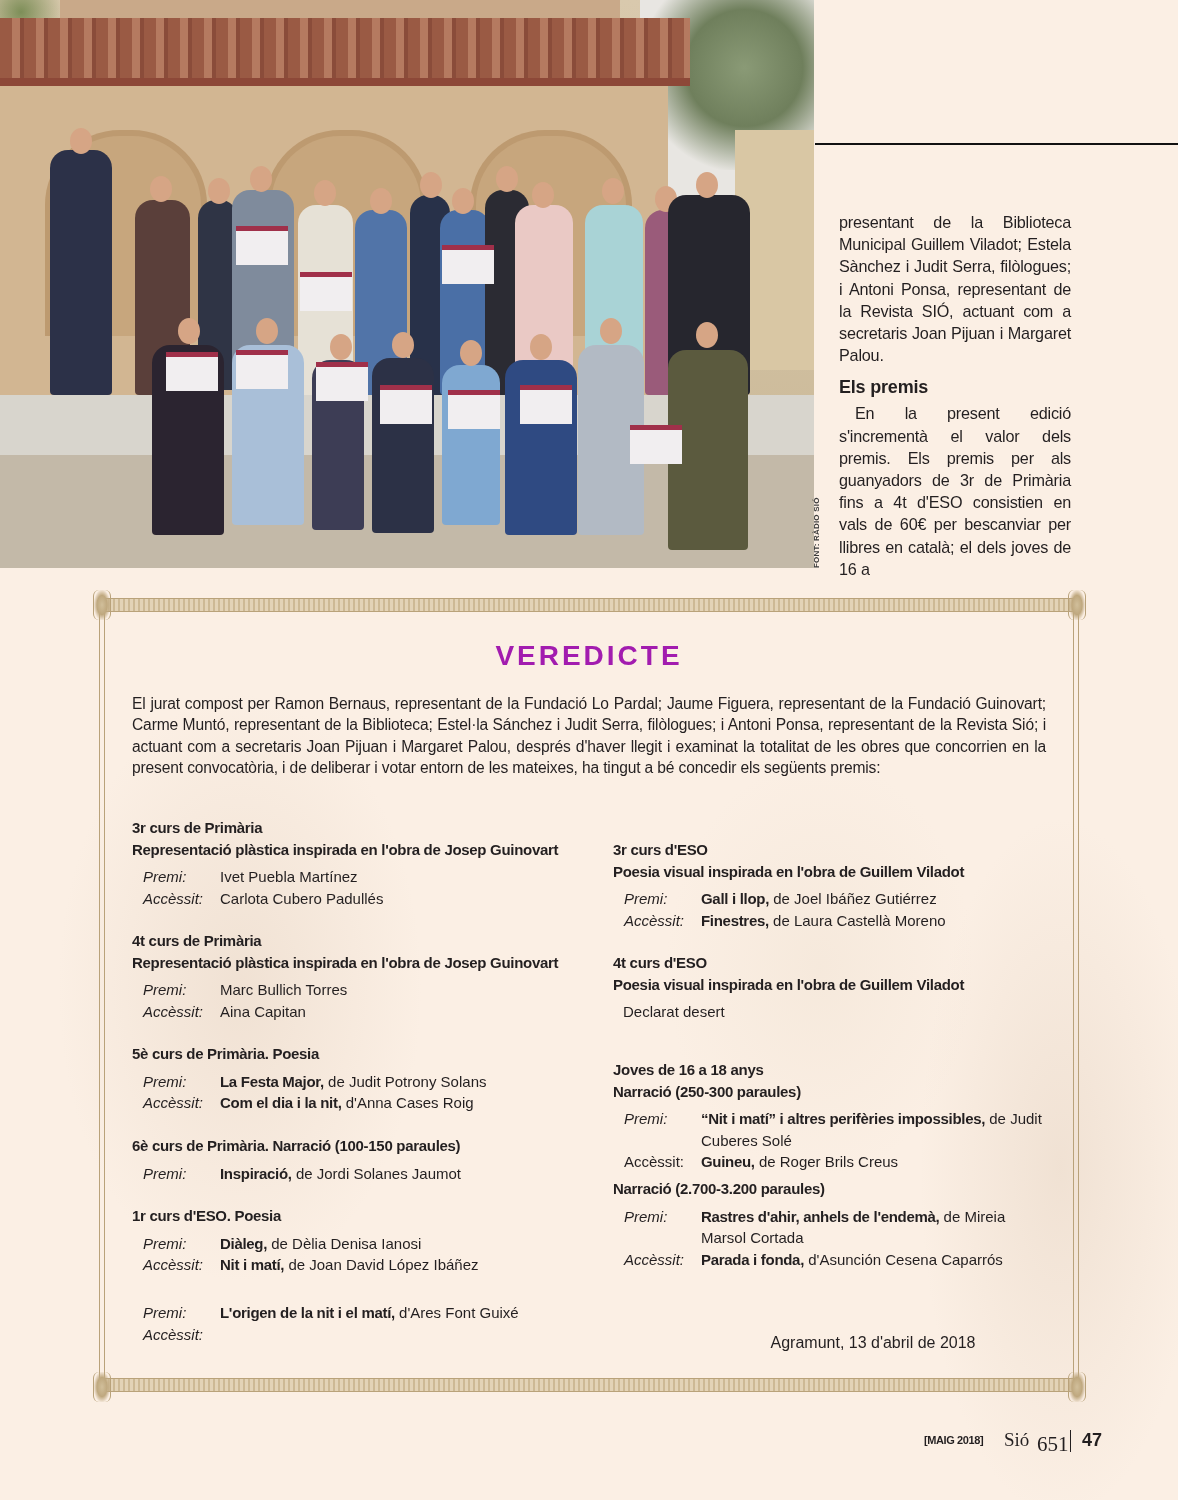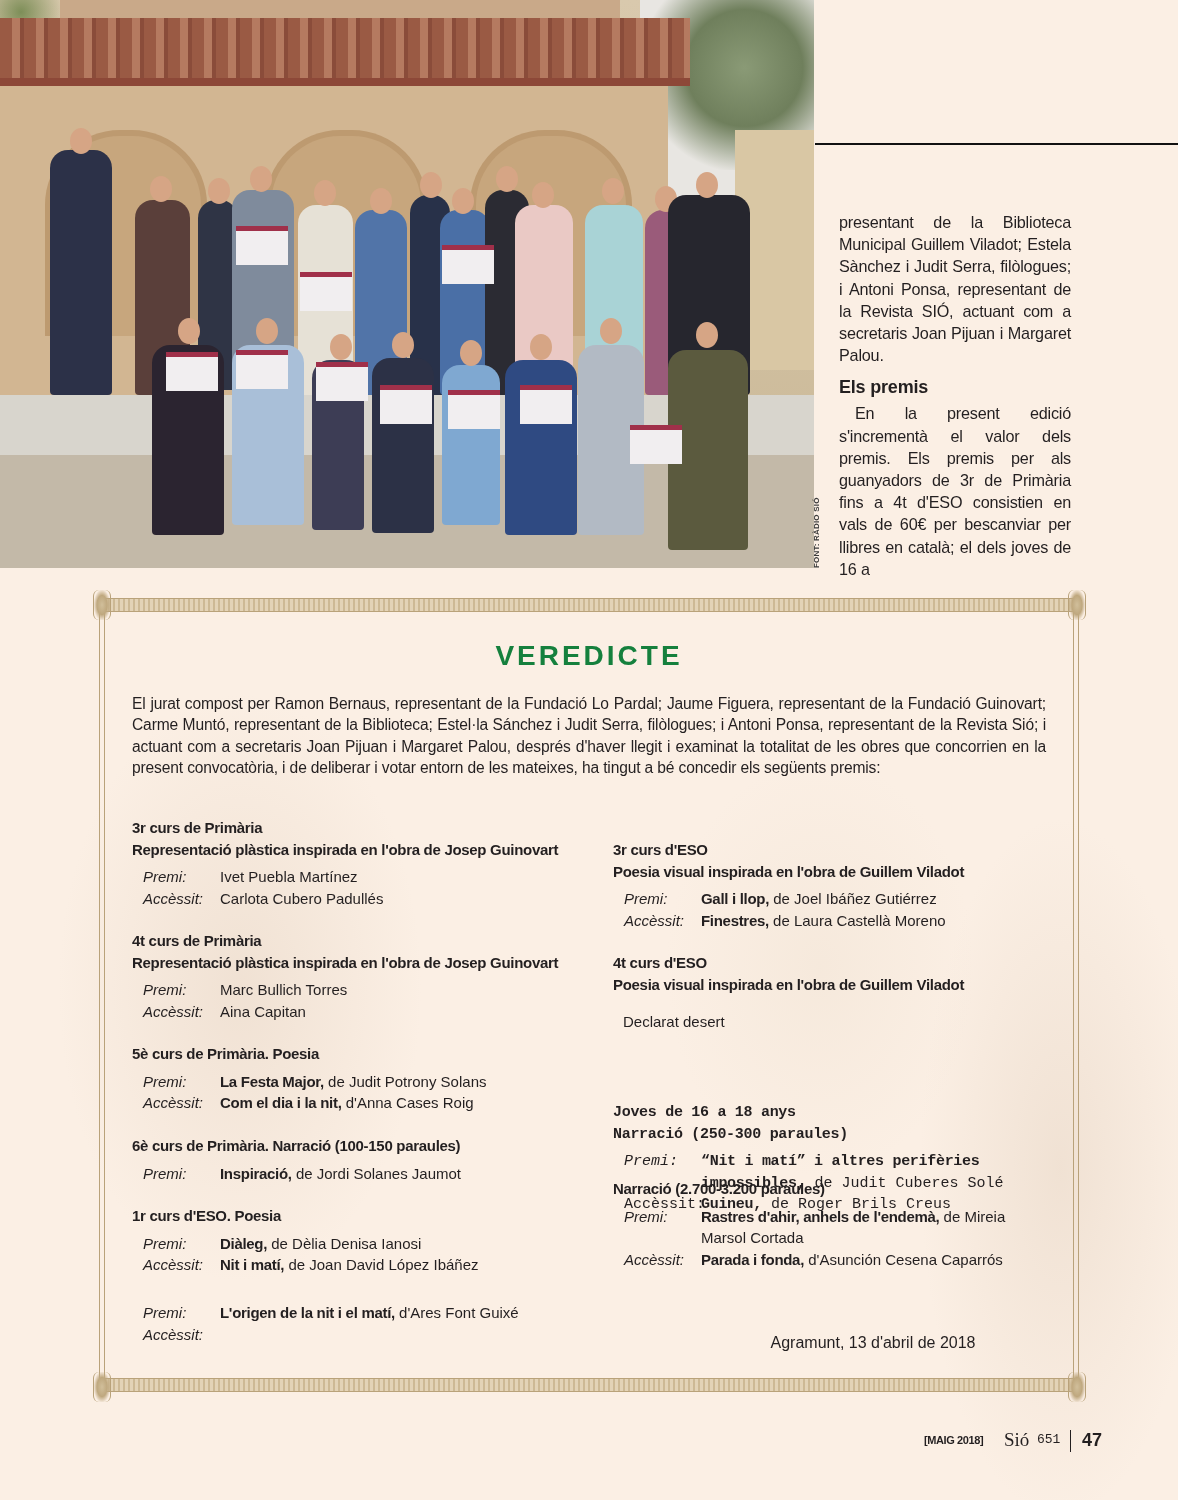--- a/index.html
+++ b/index.html
@@ -75,49 +75,49 @@
     border-left: 1px solid #b9a27a; border-right: 1px solid #b9a27a;
   }
   .corner {
     position: absolute; width: 16px; height: 30px;
     background: radial-gradient(ellipse at center, #d1bf9b 0, #bfa87f 45%, rgba(0,0,0,0) 75%);
     border-left: 1px solid #b9a27a; border-right: 1px solid #b9a27a; border-radius: 6px;
   }
 
   .ver-title {
     position: absolute; left: 0; width: 1178px; top: 640px; text-align: center;
-    font-size: 28px; font-weight: bold; letter-spacing: 3px; color: #15803d;
+    font-size: 28px; font-weight: bold; letter-spacing: 3px; color: #a21caf;
     font-family: "Liberation Sans", sans-serif;
   }
   .intro {
     position: absolute; left: 132px; top: 693px; width: 914px;
     font-size: 15.6px; line-height: 21.3px; text-align: justify;
     letter-spacing: -0.15px;
   }
 
   .cat { position: absolute; font-size: 15px; line-height: 21.5px; }
   .cat .hd { font-weight: bold; letter-spacing: -0.3px; }
   .cat .rows { margin-top: 6px; padding-left: 11px; }
   .cat .row { display: flex; }
   .cat .lbl { width: 77px; flex: none; font-style: italic; }
   .cat .lbl.upright { font-style: normal; }
   .cat .val { flex: 1; }
   .cat .val b { font-weight: bold; letter-spacing: -0.3px; }
-  .cat .desert { padding-left: 10px; margin-top: 16px; }
+  .cat .desert { padding-left: 10px; margin-top: 6px; }
 
   .left-col { left: 132px; width: 450px; }
   .right-col { left: 613px; width: 430px; }
 
   .signoff { position: absolute; left: 700px; width: 346px; top: 1334px; text-align: center; font-size: 16px; }
 
   
   .footer { position: absolute; top: 1430px; left: 920px; width: 180px; height: 22px; }
   .footer .issue { position: absolute; left: 4px; top: 4px; font-size: 11px; font-weight: bold; letter-spacing: -0.4px; }
   .footer .brand { position: absolute; left: 84px; top: -1px; font-family: "Liberation Serif", serif; font-size: 19px; }
-  .footer .num { position: absolute; left: 117px; top: 2px; font-family: Liberation Mono, monospace; font-size: 13px; }
+  .footer .num { position: absolute; left: 117px; top: 2px; font-family: Liberation Serif, serif; font-size: 21px; }
   .footer .sep { position: absolute; left: 150px; top: 0; width: 1px; height: 22px; background: #231f20; }
   .footer .page { position: absolute; left: 162px; top: 0; font-size: 18px; font-weight: bold; }
 </style>
 </head>
 <body>
 
 <div class="bg-wash"></div>
 
 <div class="photo">
   <div class="sky"></div>
@@ -305,21 +305,21 @@
     </div>
   </div>
 </div>
 
 <div class="cat right-col" style="top:952px;">
   <div class="hd">4t curs d'ESO</div>
   <div class="hd">Poesia visual inspirada en l'obra de Guillem Viladot</div>
   <div class="desert">Declarat desert</div>
 </div>
 
-<div class="cat right-col" style="top:1102px;font-family:Liberation Mono, monospace;">
+<div class="cat right-col" style="top:1059px;">
   <div class="hd">Joves de 16 a 18 anys</div>
   <div class="hd">Narració (250-300 paraules)</div>
   <div class="rows">
     <div class="row">
       <span class="lbl">Premi:</span>
       <span class="val"><b>“Nit i matí” i altres perifèries impossibles,</b><span> de Judit Cuberes Solé</span></span>
     </div>
     <div class="row">
       <span class="lbl upright">Accèssit:</span>
       <span class="val"><b>Guineu,</b><span> de Roger Brils Creus</span></span>

